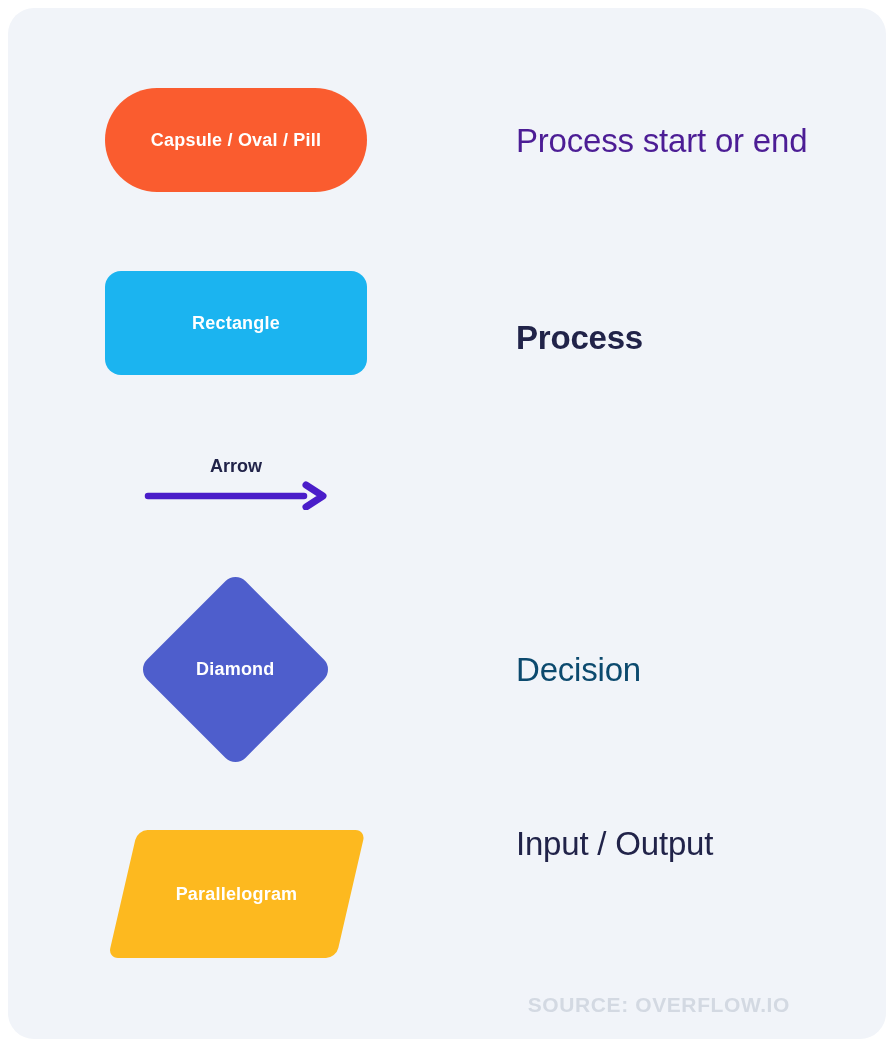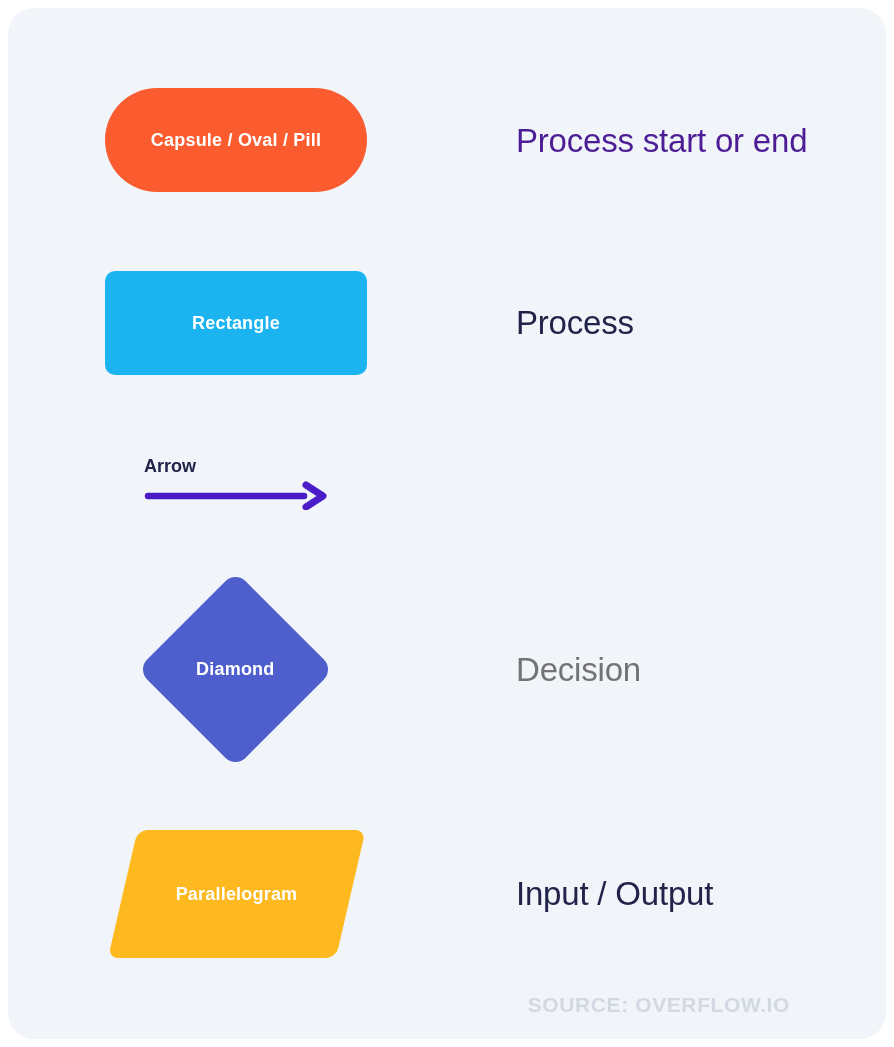--- a/index.html
+++ b/index.html
@@ -34,28 +34,28 @@
     position: absolute;
     left: 97px; top: 80px;
     width: 262px; height: 104px;
     border-radius: 52px;
     display: flex; align-items: center; justify-content: center;
   }
   .rect {
     position: absolute;
     left: 97px; top: 263px;
     width: 262px; height: 104px;
-    border-radius: 10px;
+    border-radius: 16px;
     display: flex; align-items: center; justify-content: center;
   }
   .arrow-caption {
     position: absolute;
     left: 136px; top: 448px;
     width: 184px;
-    text-align: left;
+    text-align: center;
     font-size: 18px;
     font-weight: 700;
     color: #232349;
   }
   .arrow-svg-wrap {
     position: absolute;
     left: 136px; top: 472px;
     width: 184px; height: 30px;
   }
   .diamond {
@@ -82,24 +82,24 @@
     position: absolute;
     left: 508px;
     color: #212349;
     font-size: 33px;
     font-weight: 500;
     letter-spacing: -0.2px;
     line-height: 40px;
     white-space: nowrap;
   }
   .meaning-1 { top: 113px; }
-  .meaning-2 { top: 295px; }
+  .meaning-2 { top: 310px; font-weight: bold; }
   .meaning-3 { top: 464px; }
   .meaning-4 { top: 642px; }
-  .meaning-5 { top: 866px; }
+  .meaning-5 { top: 816px; }
   
   .source {
     position: absolute;
     right: 96px; top: 982px;
     font-size: 21px;
     font-weight: 700;
     letter-spacing: 0.6px;
     line-height: 30px;
     white-space: nowrap;
   }
@@ -124,21 +124,21 @@
     <div class="arrow-svg-wrap" style="color: rgb(74, 29, 201);">
       <svg width="184" height="30" viewBox="0 0 184 30" aria-hidden="true">
         <line x1="4" y1="16" x2="160" y2="16" stroke="currentColor" stroke-width="6.5" stroke-linecap="round"></line>
         <path d="M162 5 L179 16 L162 27" fill="none" stroke="currentColor" stroke-width="7" stroke-linecap="round" stroke-linejoin="round"></path>
       </svg>
     </div>
 
     <div class="diamond" style="background-color: rgb(78, 94, 204);">
       <span class="shape-label">Diamond</span>
     </div>
-    <div class="meaning meaning-4" style="color: #737373;">Decision</div>
+    <div class="meaning meaning-4" style="color: #0c4a6e;">Decision</div>
 
     <div class="parallelogram" style="background-color: rgb(253, 185, 31);">
       <span class="shape-label">Parallelogram</span>
     </div>
     <div class="meaning meaning-5" style="color: rgb(33, 35, 73);">Input / Output</div>
 
     <div class="source" style="color: rgb(211, 217, 226);">SOURCE: OVERFLOW.IO</div>
   </div>
 </div>
 

